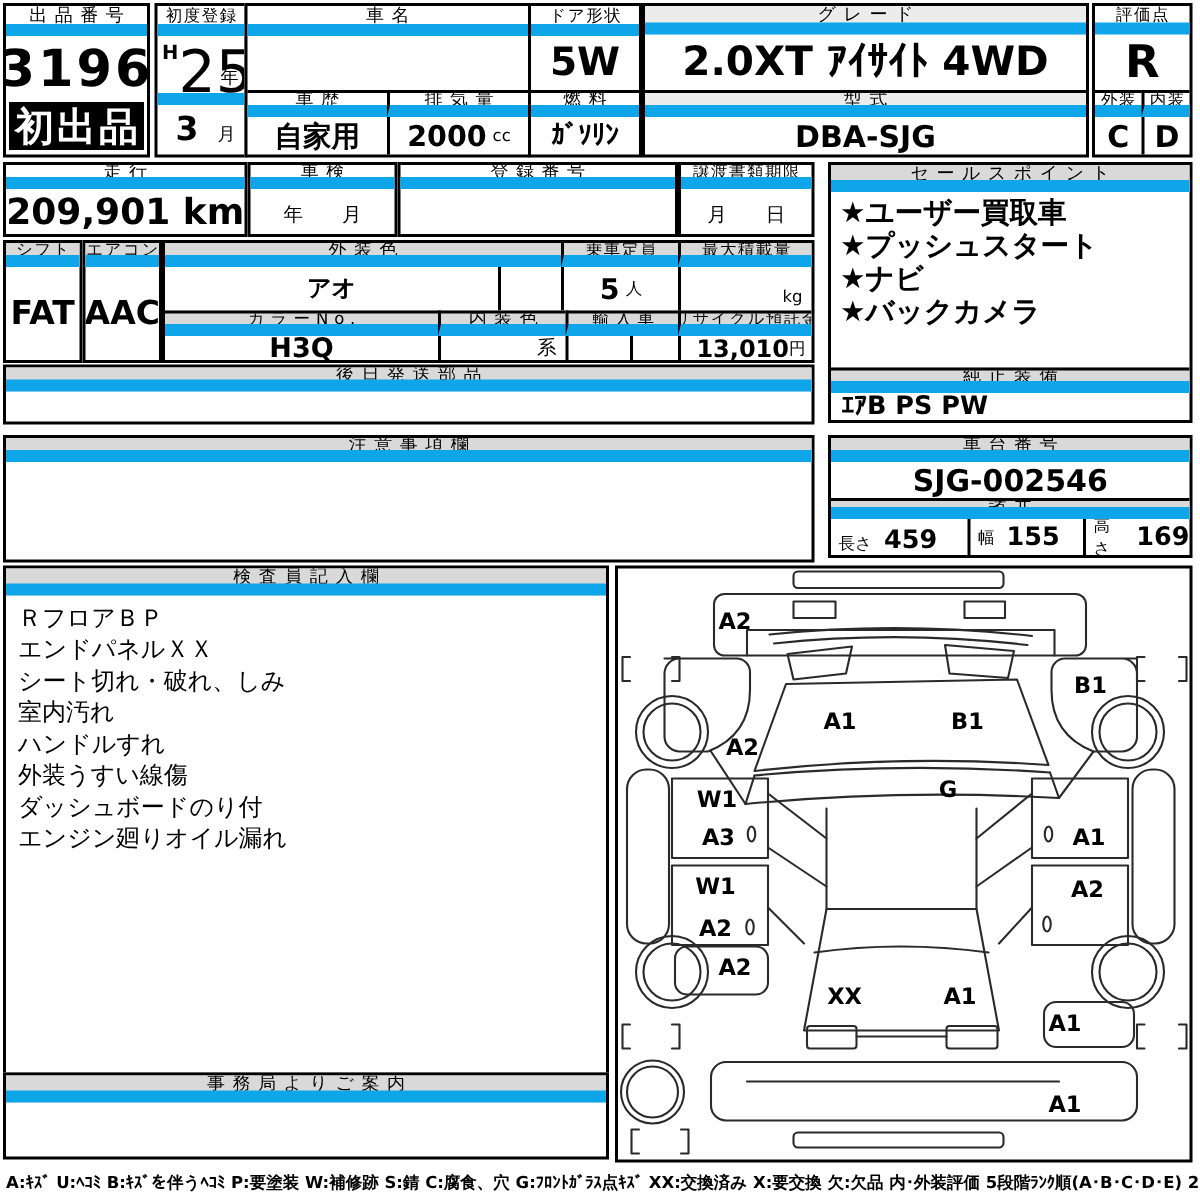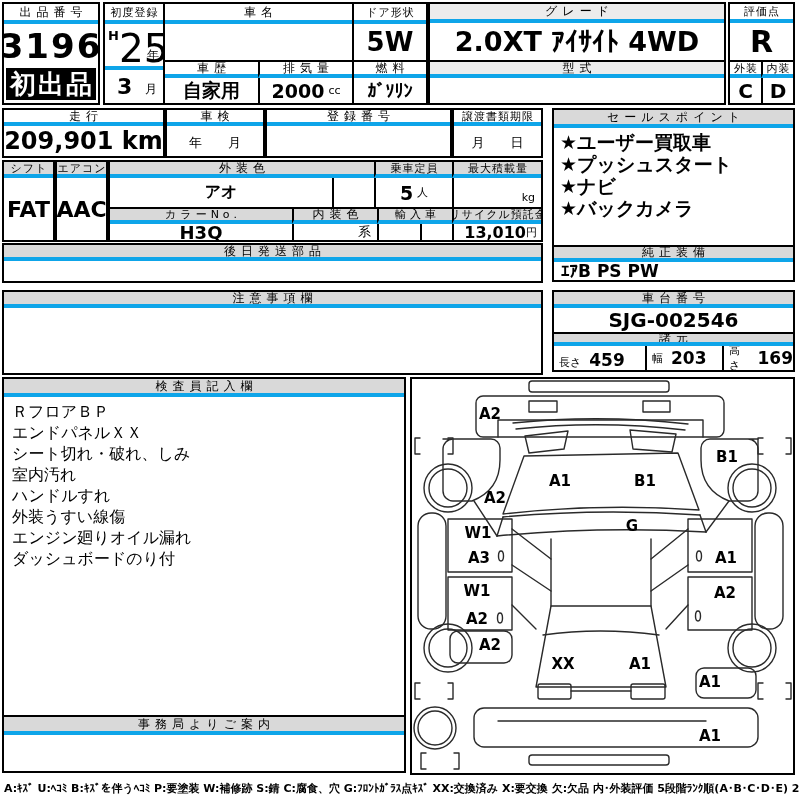--- a/index.html
+++ b/index.html
@@ -5,21 +5,21 @@
   html,body{margin:0;padding:0;background:#fff}
   .sheet{position:relative;width:800px;height:800px;background:#fff;
          font-family:"DejaVu Sans","Liberation Sans",sans-serif;color:#000;overflow:hidden}
   .bx{position:absolute;border:2px solid #000;box-sizing:border-box;background:#fff}
   .c{position:absolute;box-sizing:border-box;overflow:hidden}
   .hdr{display:flex;align-items:center;justify-content:center;font-size:12px;
        letter-spacing:5px;text-indent:5px;white-space:nowrap}
   .hdr.sm{font-size:11px;letter-spacing:1px;text-indent:1px}
   .hg{background:#d9d9d9}
   .hl{background:#ececec}
-  .bb{border-bottom:4px solid #0ea5e9}
+  .bb{border-bottom:8px solid #0ea5e9}
   .bt{border-top:2px solid #000}
   .bl{border-left:2px solid #000}
   .v{display:flex;align-items:center;justify-content:center;font-weight:bold;white-space:nowrap}
   .unit{font-weight:normal;font-size:11px;margin-left:4px}
   .badge{background:#000;color:#fff;display:flex;align-items:center;justify-content:center;
          font-weight:bold;font-size:26px;letter-spacing:2px;text-indent:2px}
   .notes{padding:4px 8px;font-size:16px;line-height:21px}
   .note-line{white-space:nowrap}
   .note-line.u{}
   .sales{padding:3px 6px;font-size:19px;font-weight:bold;line-height:22px}
@@ -68,20 +68,21 @@
     <div class="c hdr sm bb" style="left:0;top:0;width:72px;height:20px">ドア形状</div>
     <div class="c v" style="left:0;top:20px;width:72px;height:36px;font-size:26px">5W</div>
     <div class="c hdr bt bb" style="left:0;top:56px;width:72px;height:18px">燃料</div>
     <div class="c v" style="left:0;top:74px;width:72px;height:25px;font-size:18px">ｶﾞｿﾘﾝ</div>
   </div>
 
   <div class="bx" style="left:428px;top:2px;width:298px;height:103px">
     <div class="c hdr hl bb" style="left:0;top:0;width:294px;height:19px">グレード</div>
     <div class="c v" style="left:0;top:19px;width:294px;height:37px;font-size:27px">2.0XT ｱｲｻｲﾄ 4WD</div>
     <div class="c hdr hl bt bb" style="left:0;top:56px;width:294px;height:18px">型式</div>
+    <div class="c v" style="left:0;top:74px;width:294px;height:25px;font-size:20px">DBA-SJG</div>
   </div>
 
   <div class="bx" style="left:728px;top:2px;width:67px;height:103px">
     <div class="c hdr sm bb" style="left:0;top:0;width:63px;height:19px">評価点</div>
     <div class="c v" style="left:0;top:19px;width:63px;height:37px;font-size:30px">R</div>
     <div class="c hdr sm bt bb" style="left:0;top:56px;width:31px;height:18px">外装</div>
     <div class="c hdr sm bt bb bl" style="left:31px;top:56px;width:32px;height:18px">内装</div>
     <div class="c v" style="left:0;top:74px;width:31px;height:25px;font-size:20px">C</div>
     <div class="c v bl" style="left:31px;top:74px;width:32px;height:25px;font-size:20px">D</div>
   </div>
@@ -167,39 +168,39 @@
   <div class="bx" style="left:552px;top:290px;width:243px;height:82px">
     <div class="c hdr hg bb" style="left:0;top:0;width:239px;height:16px">車台番号</div>
     <div class="c v" style="left:0;top:16px;width:239px;height:24px;font-size:20px">SJG-002546</div>
     <div class="c hdr hg bt bb" style="left:0;top:40px;width:239px;height:14px">諸元</div>
     <div class="c" style="left:0;top:54px;width:91px;height:24px;display:flex;align-items:flex-end;padding-left:5px">
       <span style="font-size:11px">長さ</span>
       <span style="font-size:17px;font-weight:bold;margin-left:8px">459</span>
     </div>
     <div class="c bl" style="left:91px;top:54px;width:77px;height:24px;display:flex;align-items:center;padding-left:5px">
       <span style="font-size:11px">幅</span>
-      <span style="font-size:17px;font-weight:bold;margin-left:8px">203</span>
+      <span style="font-size:17px;font-weight:bold;margin-left:8px">155</span>
     </div>
     <div class="c bl" style="left:168px;top:54px;width:71px;height:24px;display:flex;align-items:center;padding-left:5px">
       <span style="font-size:11px">高さ</span>
       <span style="font-size:17px;font-weight:bold;margin-left:8px">169</span>
     </div>
   </div>
 
   <div class="bx" style="left:2px;top:377px;width:404px;height:340px">
     <div class="c hdr hg bb" style="left:0;top:0;width:400px;height:18px">検査員記入欄</div>
     <div class="c notes" style="left:0;top:18px;width:400px;height:318px">
         <div class="note-line u">ＲフロアＢＰ</div>
         <div class="note-line u">エンドパネルＸＸ</div>
         <div class="note-line">シート切れ・破れ、しみ</div>
         <div class="note-line">室内汚れ</div>
         <div class="note-line">ハンドルすれ</div>
         <div class="note-line">外装うすい線傷</div>
+        <div class="note-line">ダッシュボードのり付</div>
         <div class="note-line">エンジン廻りオイル漏れ</div>
-        <div class="note-line">ダッシュボードのり付</div>
       </div>
   </div>
 
   <div class="bx" style="left:2px;top:715px;width:404px;height:58px">
     <div class="c hdr hg bb" style="left:0;top:0;width:400px;height:18px">事務局よりご案内</div>
     <div class="c" style="left:0;top:18px;width:400px;height:36px"></div>
   </div>
 
   <div class="bx" style="left:410px;top:377px;width:385px;height:398px">
     <svg viewBox="0 0 381 394" width="381" height="394">

